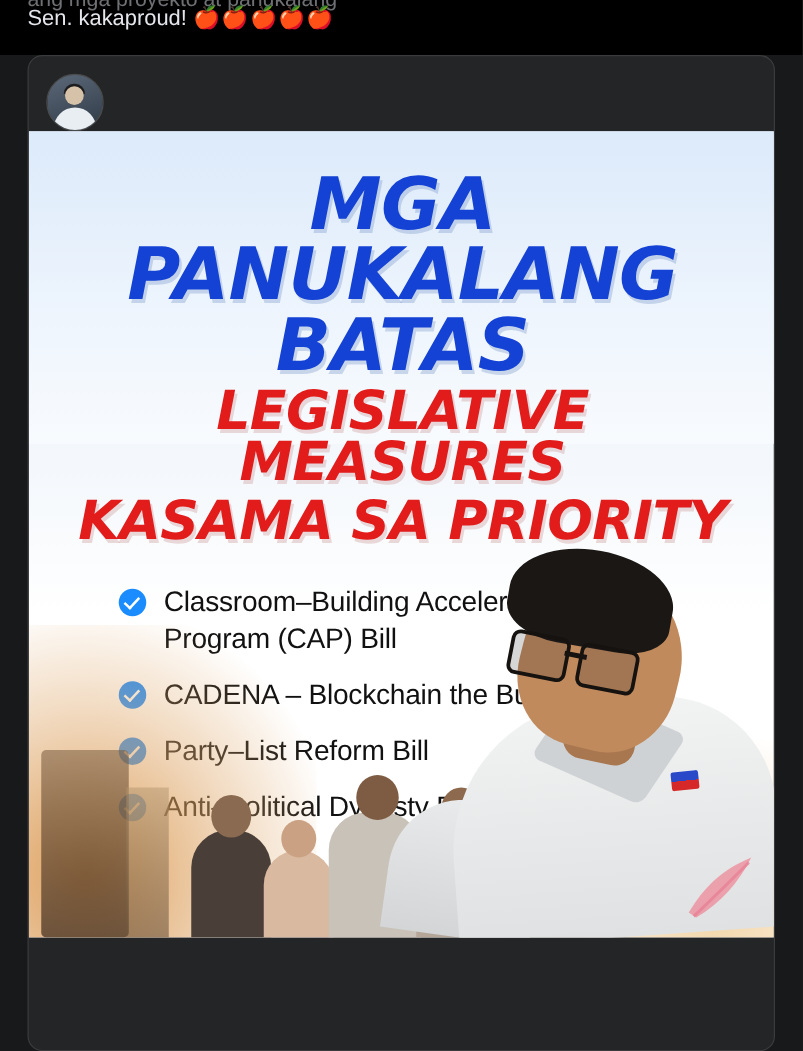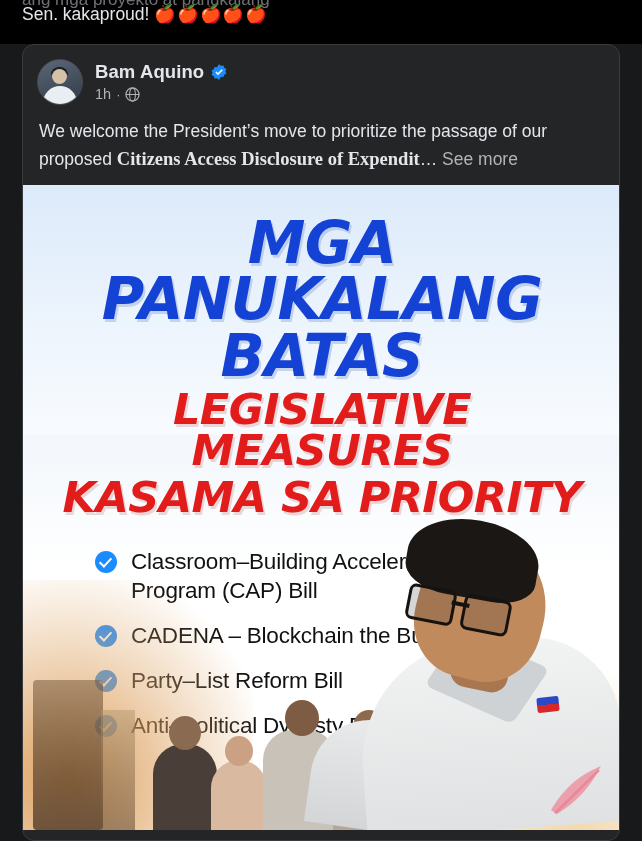--- a/index.html
+++ b/index.html
@@ -384,47 +384,22 @@
 </div>
 
 <div class="card">
 
   <div class="card-header">
     <div class="avatar">
       <div class="hair"></div>
       <div class="head"></div>
       <div class="body"></div>
     </div>
-    <div class="header-text">
-      <div class="name-row">
-        <span class="page-name">Bam Aquino</span>
-        <span class="verified">
-          <svg viewBox="0 0 24 24" width="18" height="18">
-            <path fill="#1a8cff" d="M12 1.5l2.6 2.1 3.3-.4 1 3.2 3 1.5-1.3 3.1 1.3 3.1-3 1.5-1 3.2-3.3-.4L12 22.5l-2.6-2.1-3.3.4-1-3.2-3-1.5L3.4 13 2.1 9.9l3-1.5 1-3.2 3.3.4z"></path>
-            <path fill="#fff" d="M10.6 16.2l-3.4-3.4 1.5-1.5 1.9 1.9 5-5 1.5 1.5z"></path>
-          </svg>
-        </span>
-      </div>
-      <div class="meta-row">
-        <span>1h</span>
-        <span class="dot-sep">·</span>
-        <span class="globe">
-          <svg viewBox="0 0 16 16" width="15" height="15">
-            <circle cx="8" cy="8" r="7" fill="none" stroke="#b0b3b8" stroke-width="1.3"></circle>
-            <ellipse cx="8" cy="8" rx="3.1" ry="7" fill="none" stroke="#b0b3b8" stroke-width="1.1"></ellipse>
-            <line x1="1" y1="8" x2="15" y2="8" stroke="#b0b3b8" stroke-width="1.1"></line>
-          </svg>
-        </span>
-      </div>
-    </div>
   </div>
 
-  <div class="post-text">
-    <span>We welcome the President’s move to prioritize the passage of our proposed </span><span class="serif-bold">Citizens Access Disclosure of Expendit</span><span>…</span> <span class="see-more">See more</span>
-  </div>
 
   <div class="graphic">
     <div class="graphic-top-fade"></div>
 
     <div class="headline">
       <div class="hl-line hl-blue">MGA PANUKALANG BATAS</div>
       <div class="hl-line hl-red">LEGISLATIVE MEASURES</div>
       <div class="hl-line hl-red">KASAMA SA PRIORITY</div>
     </div>
 

